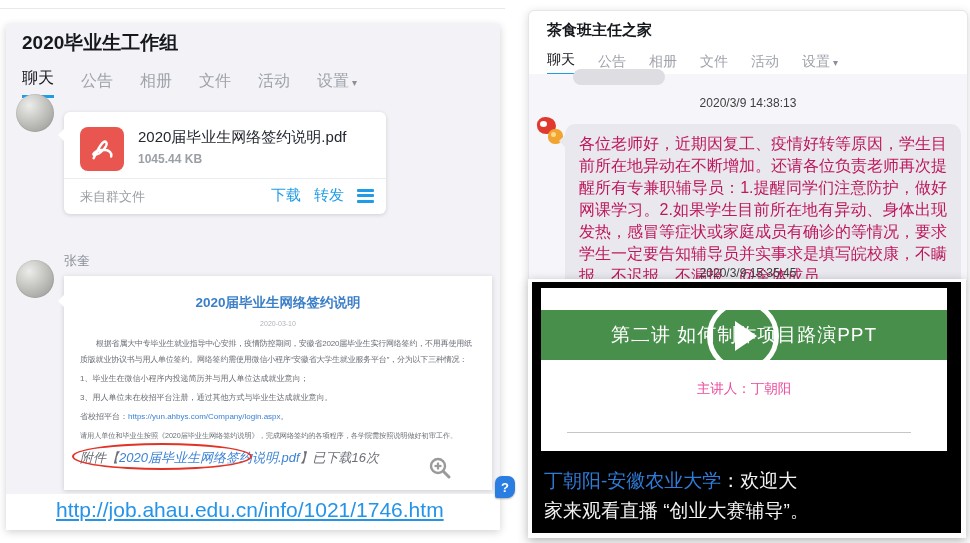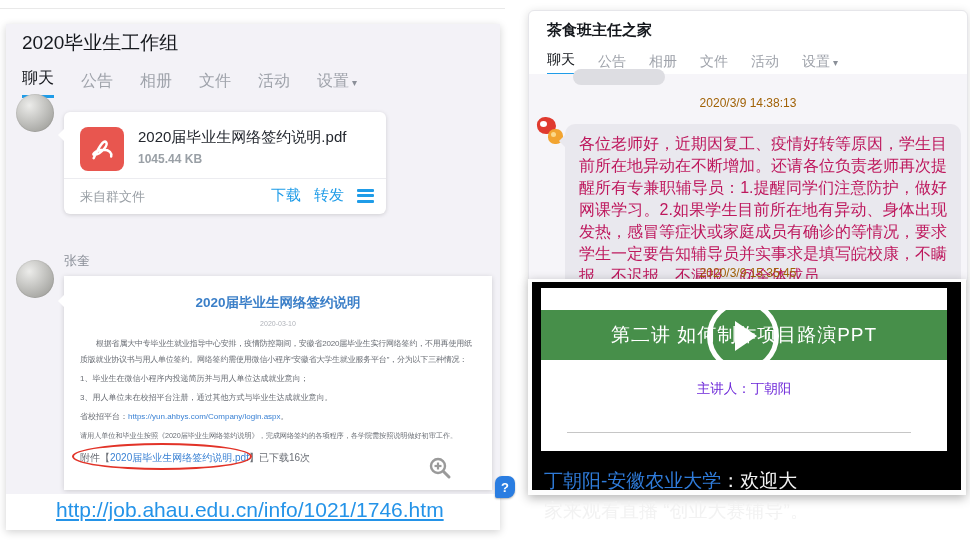--- a/index.html
+++ b/index.html
@@ -10,21 +10,21 @@
     -webkit-font-smoothing:antialiased;
   }
   .abs{position:absolute;}
 
   
   .left-window{
     left:6px;top:24px;width:494px;height:506px;
     background:#f3f2f7;box-shadow:0 2px 8px rgba(0,0,0,.18);
   }
   .top-rule{left:0;top:8px;width:505px;height:1px;background:#e9e9e9;}
-  .lw-title{left:16px;top:6px;font-size:19px;font-weight:normal;color:#15181d;}
+  .lw-title{left:16px;top:6px;font-size:19px;font-weight:bold;color:#15181d;}
   .tabbar{display:flex;align-items:flex-end;}
   .lw-tabs{left:16px;top:44px;gap:27px;font-size:16px;color:#9fa3ab;}
   .tab{padding-bottom:6px;cursor:pointer;white-space:nowrap;}
   .tab.active{color:#15181d;border-bottom:3px solid #1f9ce8;}
   .chev{font-size:10px;color:#8a8f98;margin-left:3px;}
 
   .avatar-round{border-radius:50%;background:radial-gradient(circle at 35% 30%,#ececea,#a9a9a5 75%);
     box-shadow:inset 0 0 0 1px rgba(0,0,0,.06);}
   .lw-avatar1{left:10px;top:70px;width:38px;height:38px;}
   .lw-avatar2{left:10px;top:236px;width:38px;height:38px;}
@@ -39,39 +39,39 @@
     display:flex;align-items:center;justify-content:center;}
   .pdf-name{left:74px;top:16px;width:238px;font-size:15px;color:#23272e;white-space:nowrap;overflow:hidden;}
   .pdf-size{left:74px;top:40px;font-size:12px;color:#9aa0a6;font-weight:bold;}
   .pdf-divider{left:0;right:0;top:66px;height:0;border-top:1px solid #ececf0;}
   .pdf-src{left:16px;top:76px;font-size:13px;color:#9aa0a6;}
   .pdf-actions{right:12px;top:74px;display:flex;gap:13px;align-items:center;font-size:15px;color:#1f9ce8;}
   .act{cursor:pointer;}
   .burger{display:inline-block;width:17px;cursor:pointer;}
   .burger i{display:block;height:3px;background:#1f9ce8;margin:2.5px 0;border-radius:1px;}
 
-  .ts-center{width:100%;text-align:center;font-size:12px;color:#a16207;}
+  .ts-center{width:100%;text-align:center;font-size:12px;color:#404040;}
   .lw-ts{top:206px;}
   .lw-sender{left:58px;top:228px;font-size:13px;color:#8a8f98;}
 
   .doc-card{
     left:58px;top:252px;width:428px;height:214px;background:#fff;border-radius:0;
     box-shadow:0 1px 5px rgba(0,0,0,.16);
   }
   .doc-card:before{content:"";position:absolute;left:-6px;top:18px;
     border-top:7px solid transparent;border-bottom:7px solid transparent;border-right:7px solid #fff;}
   .doc-title{left:0;right:0;top:18px;text-align:center;font-size:13.5px;font-weight:bold;color:#3b7fc8;}
   .doc-date{left:0;right:0;top:44px;text-align:center;font-size:7px;color:#b0b3ba;}
   .doc-body{left:16px;right:16px;top:60px;font-size:8px;color:#6b6f76;line-height:16px;}
   .doc-body p{margin:0 0 3px;}
   .para1{text-indent:2em;letter-spacing:-0.2px;}
   .doc-line{margin:0 0 3px;}
   .url{color:#3b82d4;cursor:pointer;}
   .para2{font-size:7.2px;letter-spacing:-0.1px;margin:3px 0 6px !important;}
-  .attach{position:relative;font-size:10px;margin-top:4px;color:#6b6f76;}
+  .attach{position:relative;font-size:13px;margin-top:4px;color:#6b6f76;font-style:italic;}
   .oval{position:absolute;left:-8px;top:-7px;width:176px;height:23px;
     border:2px solid #e23328;border-radius:50%;pointer-events:none;}
   .zoom-icon{right:40px;bottom:10px;width:24px;height:24px;cursor:pointer;}
 
   .link-row{left:0;top:470px;width:494px;height:36px;background:#ffffff;text-align:center;}
   .page-link{position:absolute;left:50px;top:4px;font-size:21px;color:#2493e8;
     text-decoration:underline;cursor:pointer;white-space:nowrap;}
 
   .help-badge{
     left:495px;top:476px;width:20px;height:22px;background:#2a7de1;color:#fff;
@@ -101,32 +101,32 @@
   .rc-bubble{
     left:36px;top:50px;width:368px;background:#e9e8ee;border-radius:10px;
     padding:9px 14px;font-size:16px;line-height:22px;color:#be185d;text-align:justify;
   }
   .rc-bubble:before{content:"";position:absolute;left:-6px;top:10px;
     border-top:7px solid transparent;border-bottom:7px solid transparent;border-right:7px solid #e9e8ee;}
   .rc-ts2{top:192px;}
 
   
   .video-window{
-    left:528px;top:279px;width:438px;height:216px;background:#fdfdfd;
+    left:528px;top:279px;width:438px;height:259px;background:#fdfdfd;
     box-shadow:0 3px 10px rgba(0,0,0,.3);z-index:5;
   }
   .video-black{left:4px;top:3px;right:5px;bottom:5px;background:#000;}
   .slide{left:9px;top:6px;width:406px;height:163px;background:#fff;}
   .banner{left:0;right:0;top:22px;height:50px;background:#478f4a;}
   .banner-title{width:100%;text-align:center;line-height:50px;font-size:19px;color:#fff;letter-spacing:1px;}
   .play-btn{left:166px;top:12px;width:62px;height:62px;border:5px solid #fff;border-radius:50%;
     z-index:3;cursor:pointer;}
   .play-tri{position:absolute;left:23px;top:16px;width:0;height:0;
     border-top:15px solid transparent;border-bottom:15px solid transparent;border-left:22px solid #fff;}
-  .speaker{left:0;right:0;top:92px;text-align:center;font-size:13.5px;color:#6d28d9;}
+  .speaker{left:0;right:0;top:92px;text-align:center;font-size:13.5px;color:#ec4899;}
   .slide-rule{left:26px;right:36px;top:144px;height:0;border-top:1px solid #c6c6c6;}
   .caption{left:12px;top:184px;right:8px;font-size:19px;line-height:30px;color:#f2f2f2;}
   .cap-name{color:#2f7bd9;}
 </style>
 </head>
 <body>
 
 <div class="abs top-rule"></div>
 
 <div class="abs left-window">

